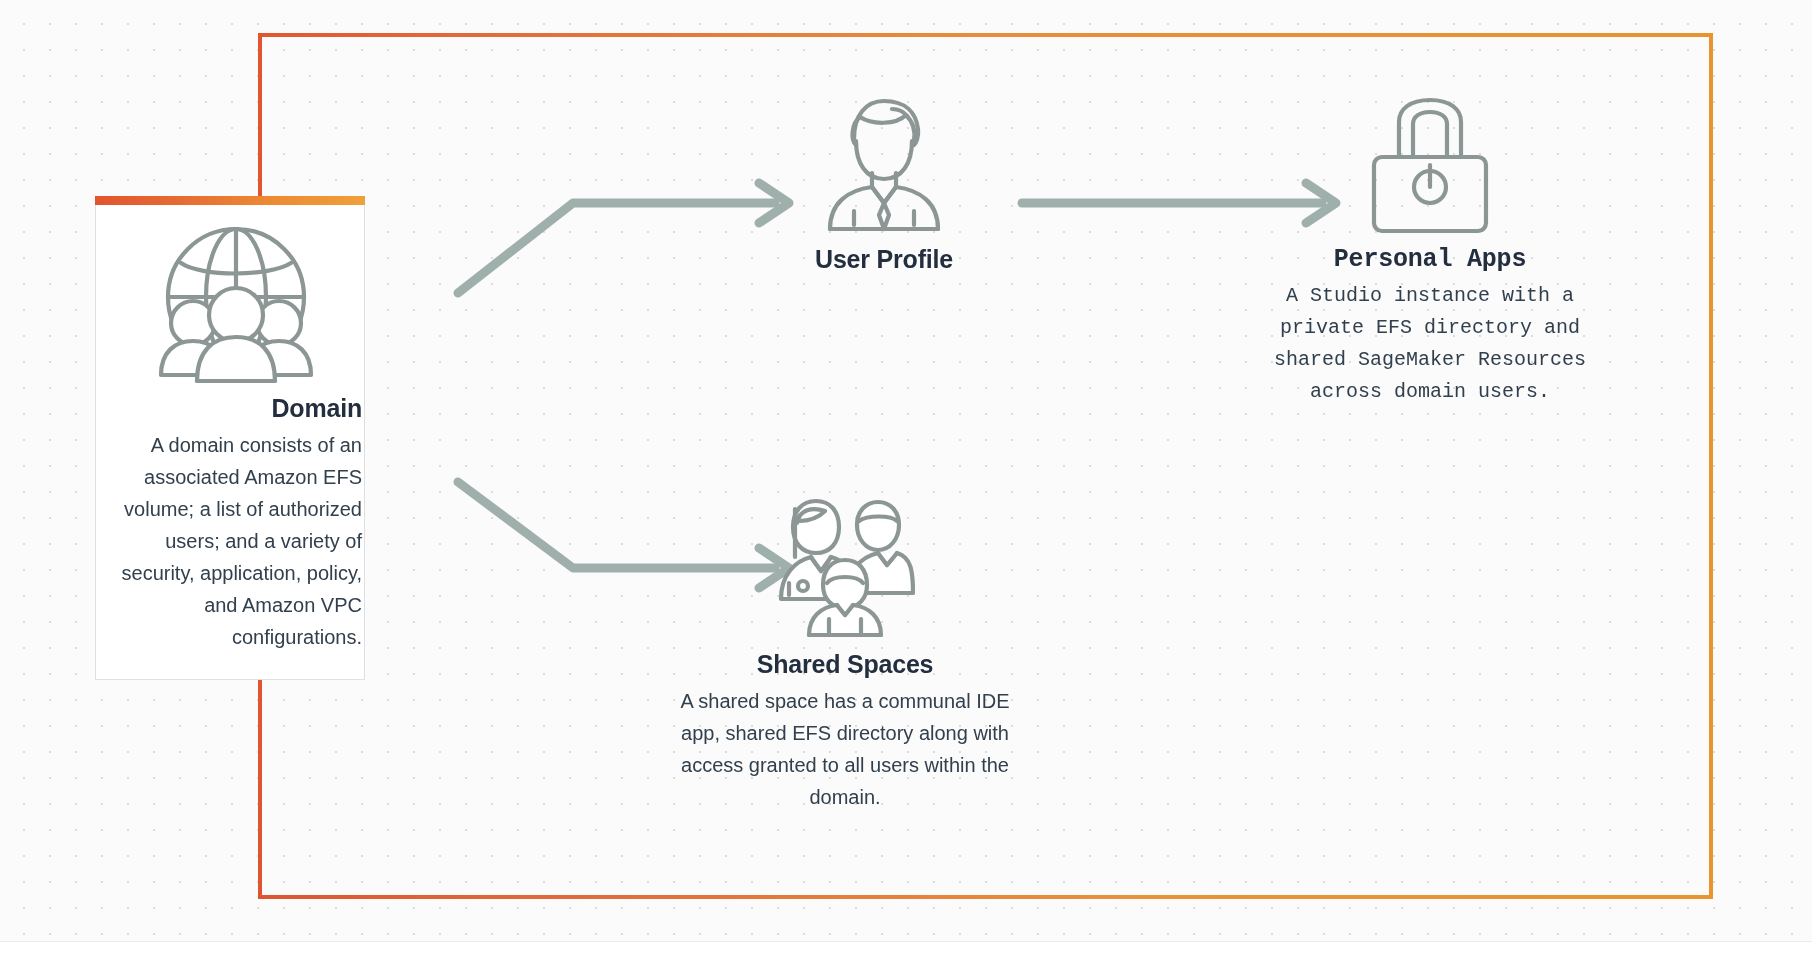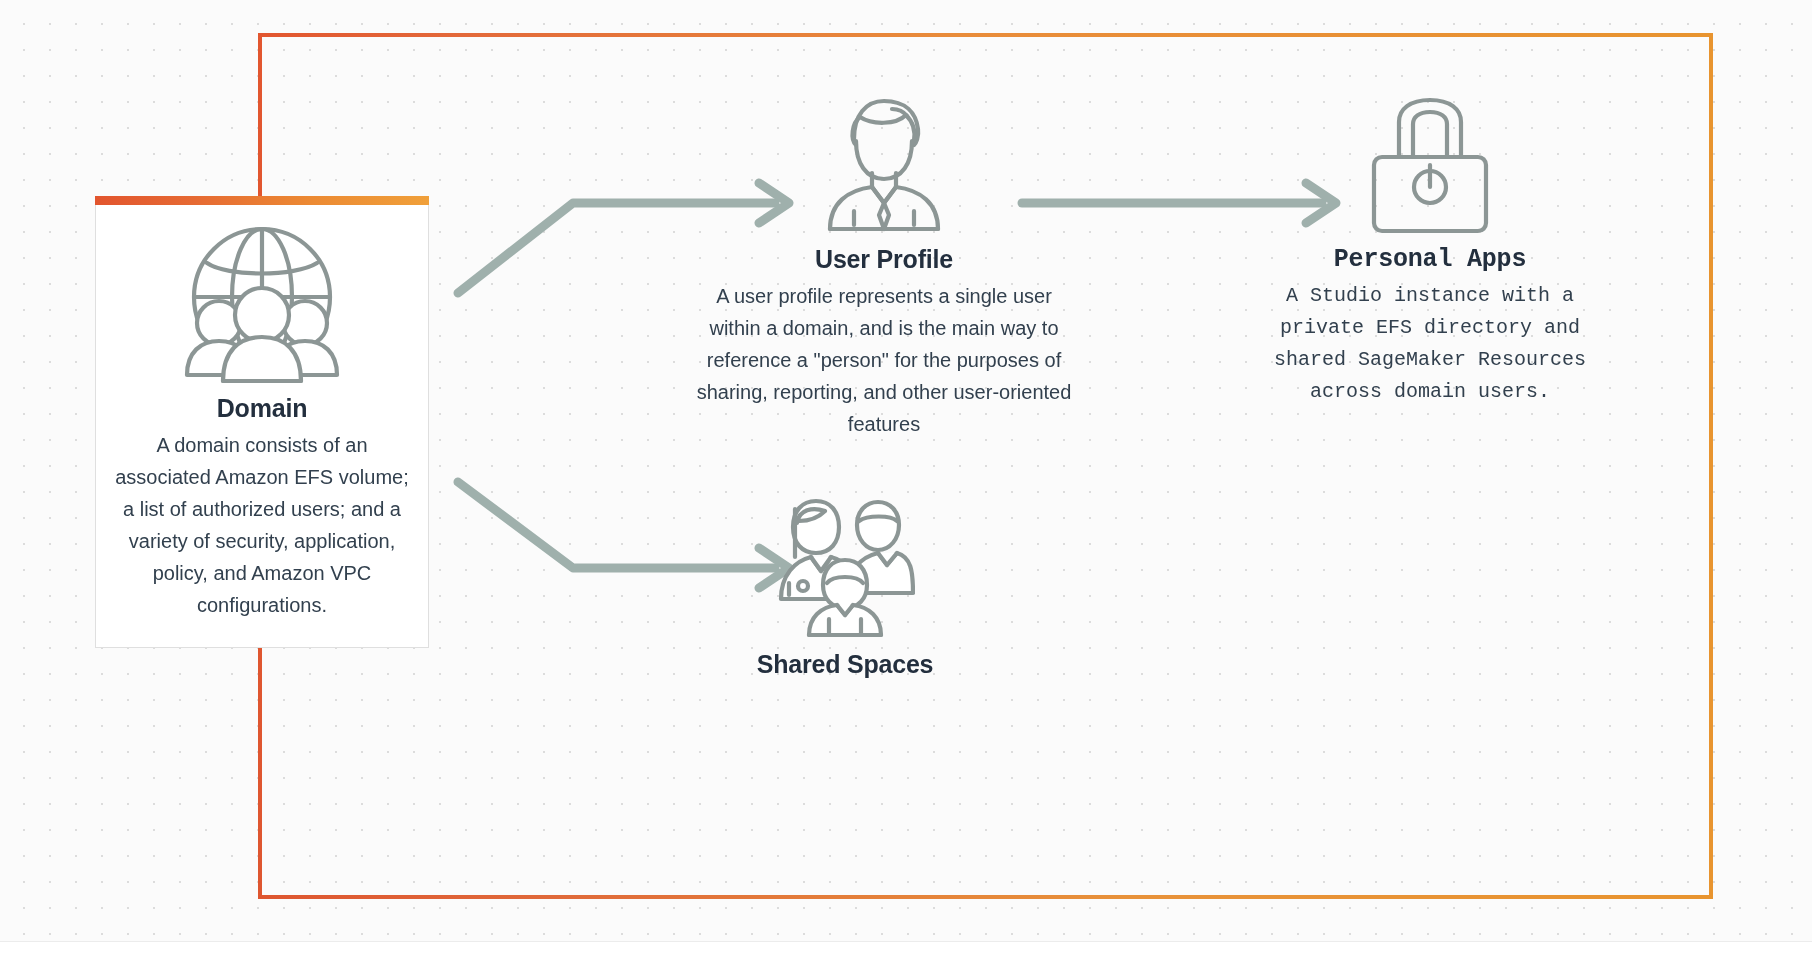--- a/index.html
+++ b/index.html
@@ -58,27 +58,27 @@
   .frame-right {
     right: 0; top: 0; bottom: 0; width: 4px;
     background: linear-gradient(180deg, #e8942f 0%, #e8942f 100%);
   }
 
   
   .domain-card {
     position: absolute;
     left: 95px;
     top: 205px;
-    width: 334px;
+    width: 270px;
     background: #ffffff;
     border: 1px solid #dfdfdf;
     border-top: none;
     box-sizing: border-box;
-    padding: 0 14px 26px 14px;
-    text-align: center;
+    padding: 0 2px 26px 14px;
+    text-align: right;
     z-index: 5;
   }
   .domain-accent {
     position: absolute;
     left: -1px;
     right: -1px;
     top: -9px;
     height: 9px;
     background: linear-gradient(90deg, #e2552e 0%, #e66a33 30%, #ec8a33 65%, #f0a03a 100%);
   }
@@ -191,21 +191,20 @@
           <path d="M10 134 C10 108 28 95 52 92 L64 108 L76 92 C100 95 118 108 118 134 Z"></path>
           <path d="M52 92 L64 108 L76 92"></path>
           <path d="M64 108 L59 120 L64 134 L69 120 Z"></path>
           <line x1="10" y1="134" x2="118" y2="134"></line>
           <line x1="34" y1="116" x2="34" y2="130"></line>
           <line x1="94" y1="116" x2="94" y2="130"></line>
         </g>
       </svg>
     </div>
     <div class="node-title">User Profile</div>
-    <div class="node-desc">A user profile represents a single user within a domain, and is the main way to reference a "person" for the purposes of sharing, reporting, and other user-oriented features</div>
   </div>
 
   <div class="node" id="node-personal-apps">
     <div class="node-icon">
       <svg width="128" height="140" viewBox="0 0 128 140">
         <g fill="none" stroke="#8c9695" stroke-width="4.2" stroke-linecap="round" stroke-linejoin="round">
           <path d="M33 62 L33 27 C33 14 44 5 64 5 C84 5 95 14 95 27 L95 62"></path>
           <path d="M47 62 L47 29 C47 22 53 17 64 17 C75 17 81 22 81 29 L81 62"></path>
           <rect x="8" y="62" width="112" height="74" rx="8"></rect>
           <circle cx="64" cy="92" r="16"></circle>
@@ -239,16 +238,17 @@
           <path d="M52 88 C58 80 82 80 88 88"></path>
           <path d="M34 140 C34 122 46 112 62 110 L70 120 L78 110 C94 112 106 122 106 140 Z"></path>
           <path d="M62 110 L70 120 L78 110"></path>
           <line x1="34" y1="140" x2="106" y2="140"></line>
           <line x1="54" y1="124" x2="54" y2="138"></line>
           <line x1="86" y1="124" x2="86" y2="138"></line>
         </g>
       </svg>
     </div>
     <div class="node-title">Shared Spaces</div>
+    <div class="node-desc">A shared space has a communal IDE app, shared EFS directory along with access granted to all users within the domain.</div>
   </div>
 
   <div class="page-bottom-edge"></div>
 </div>
 
 </body></html>

